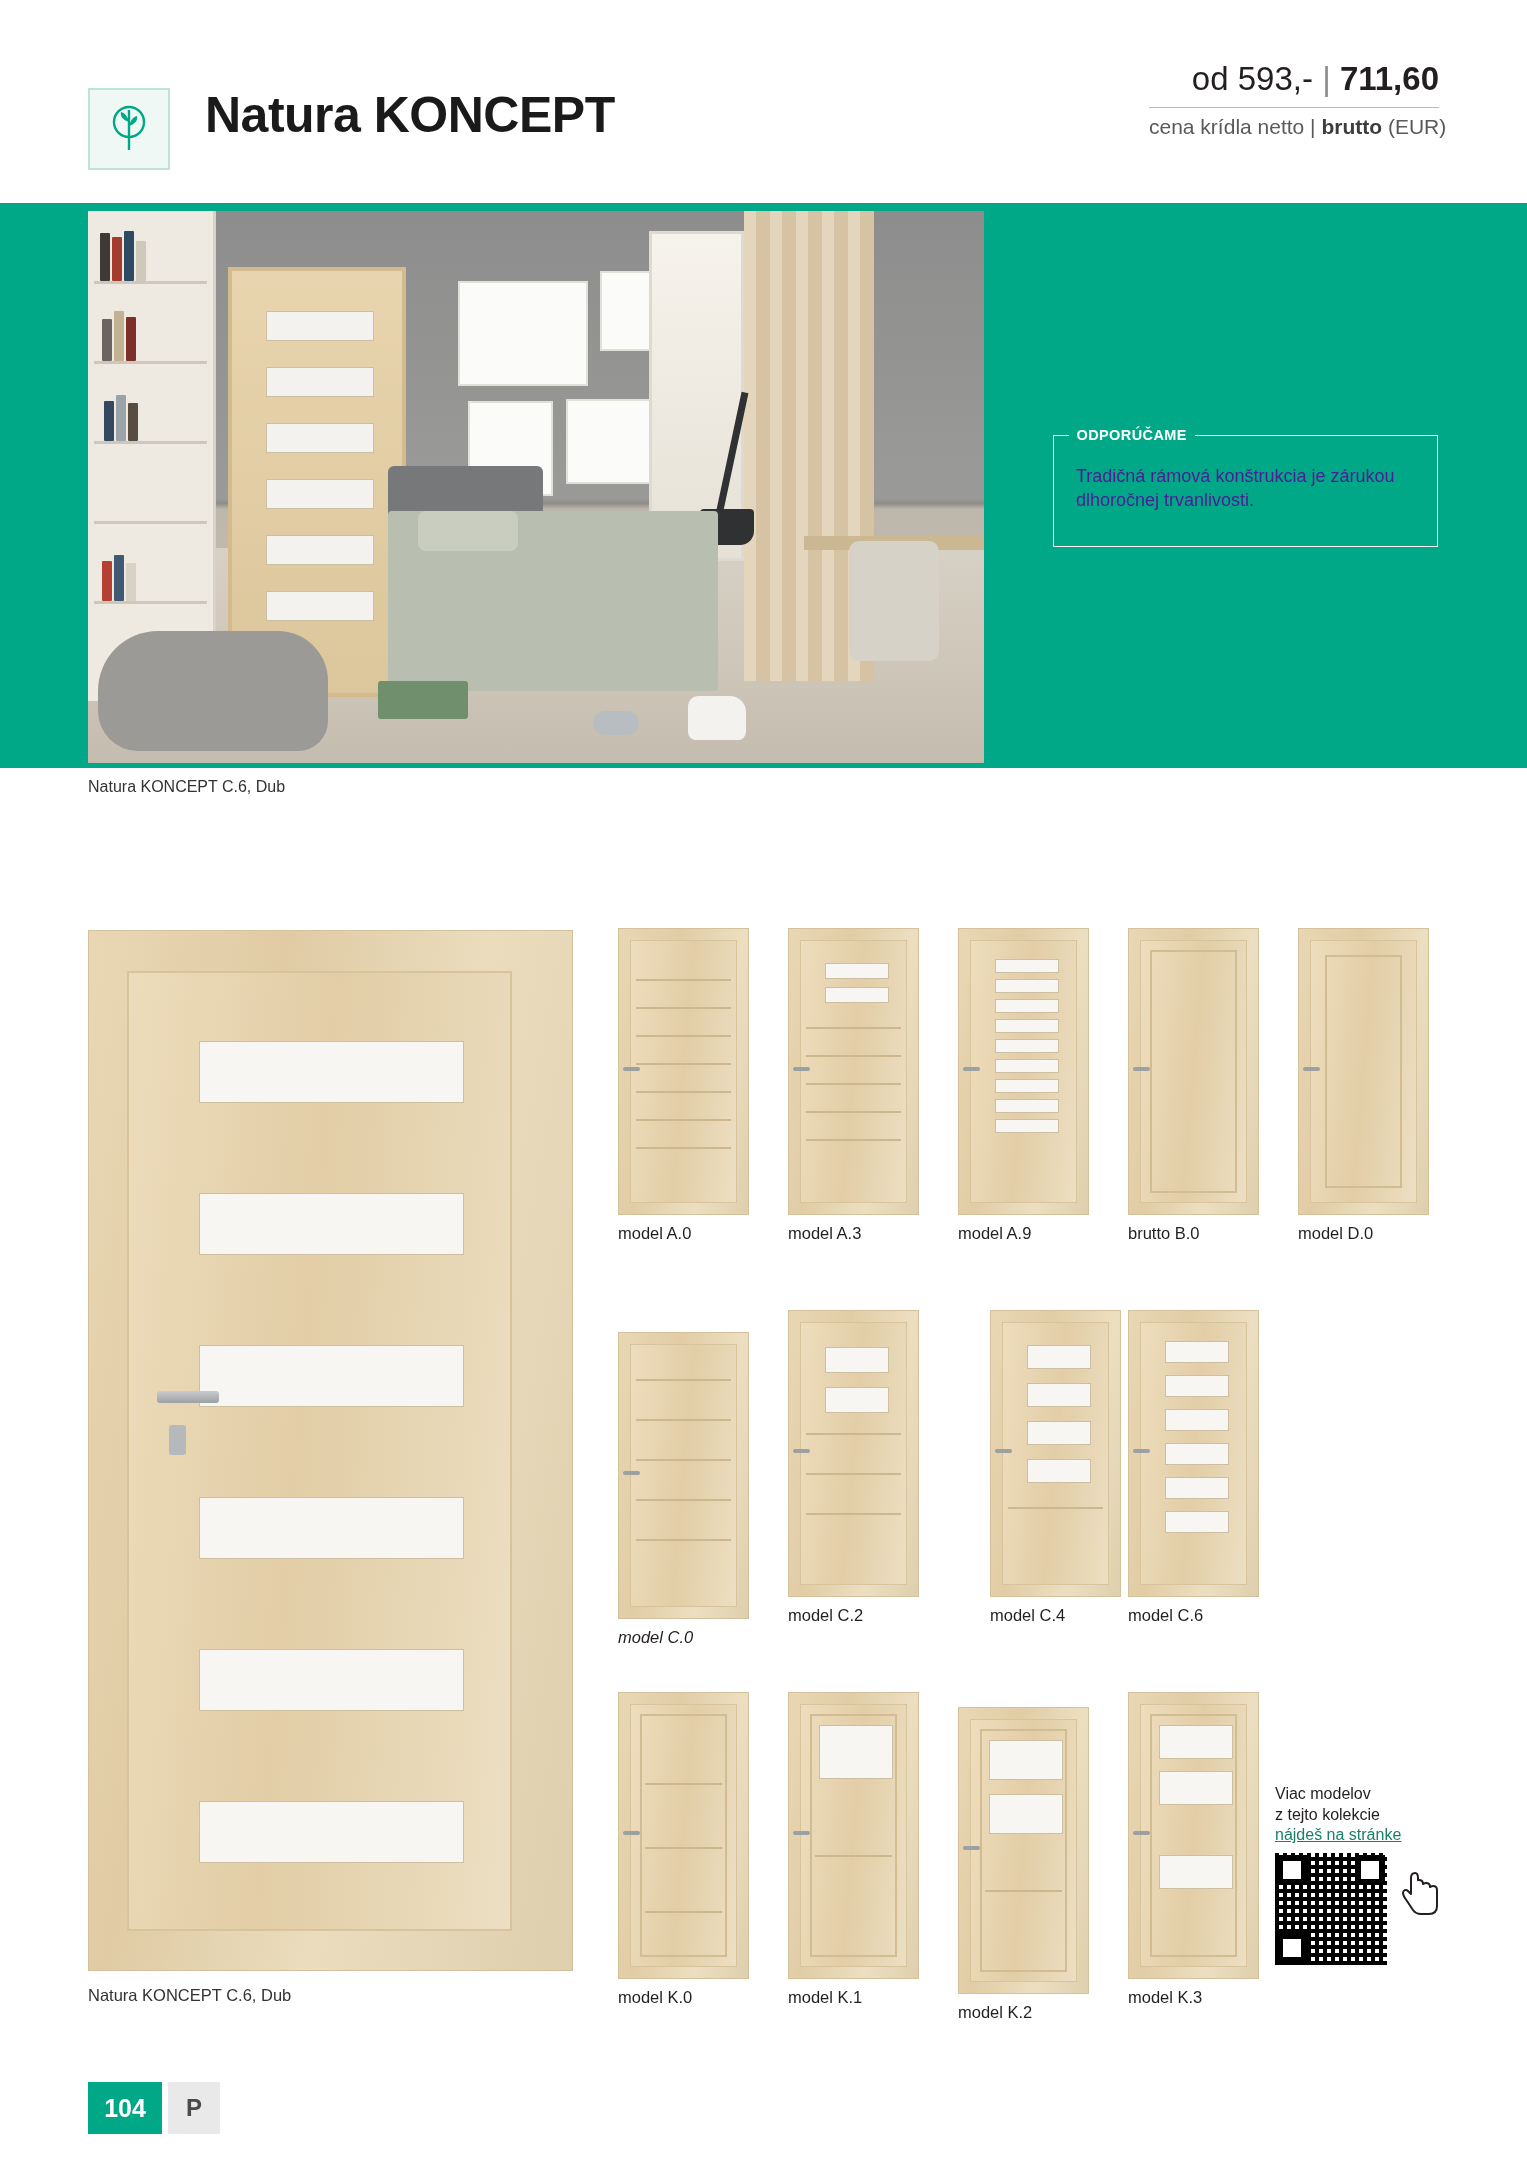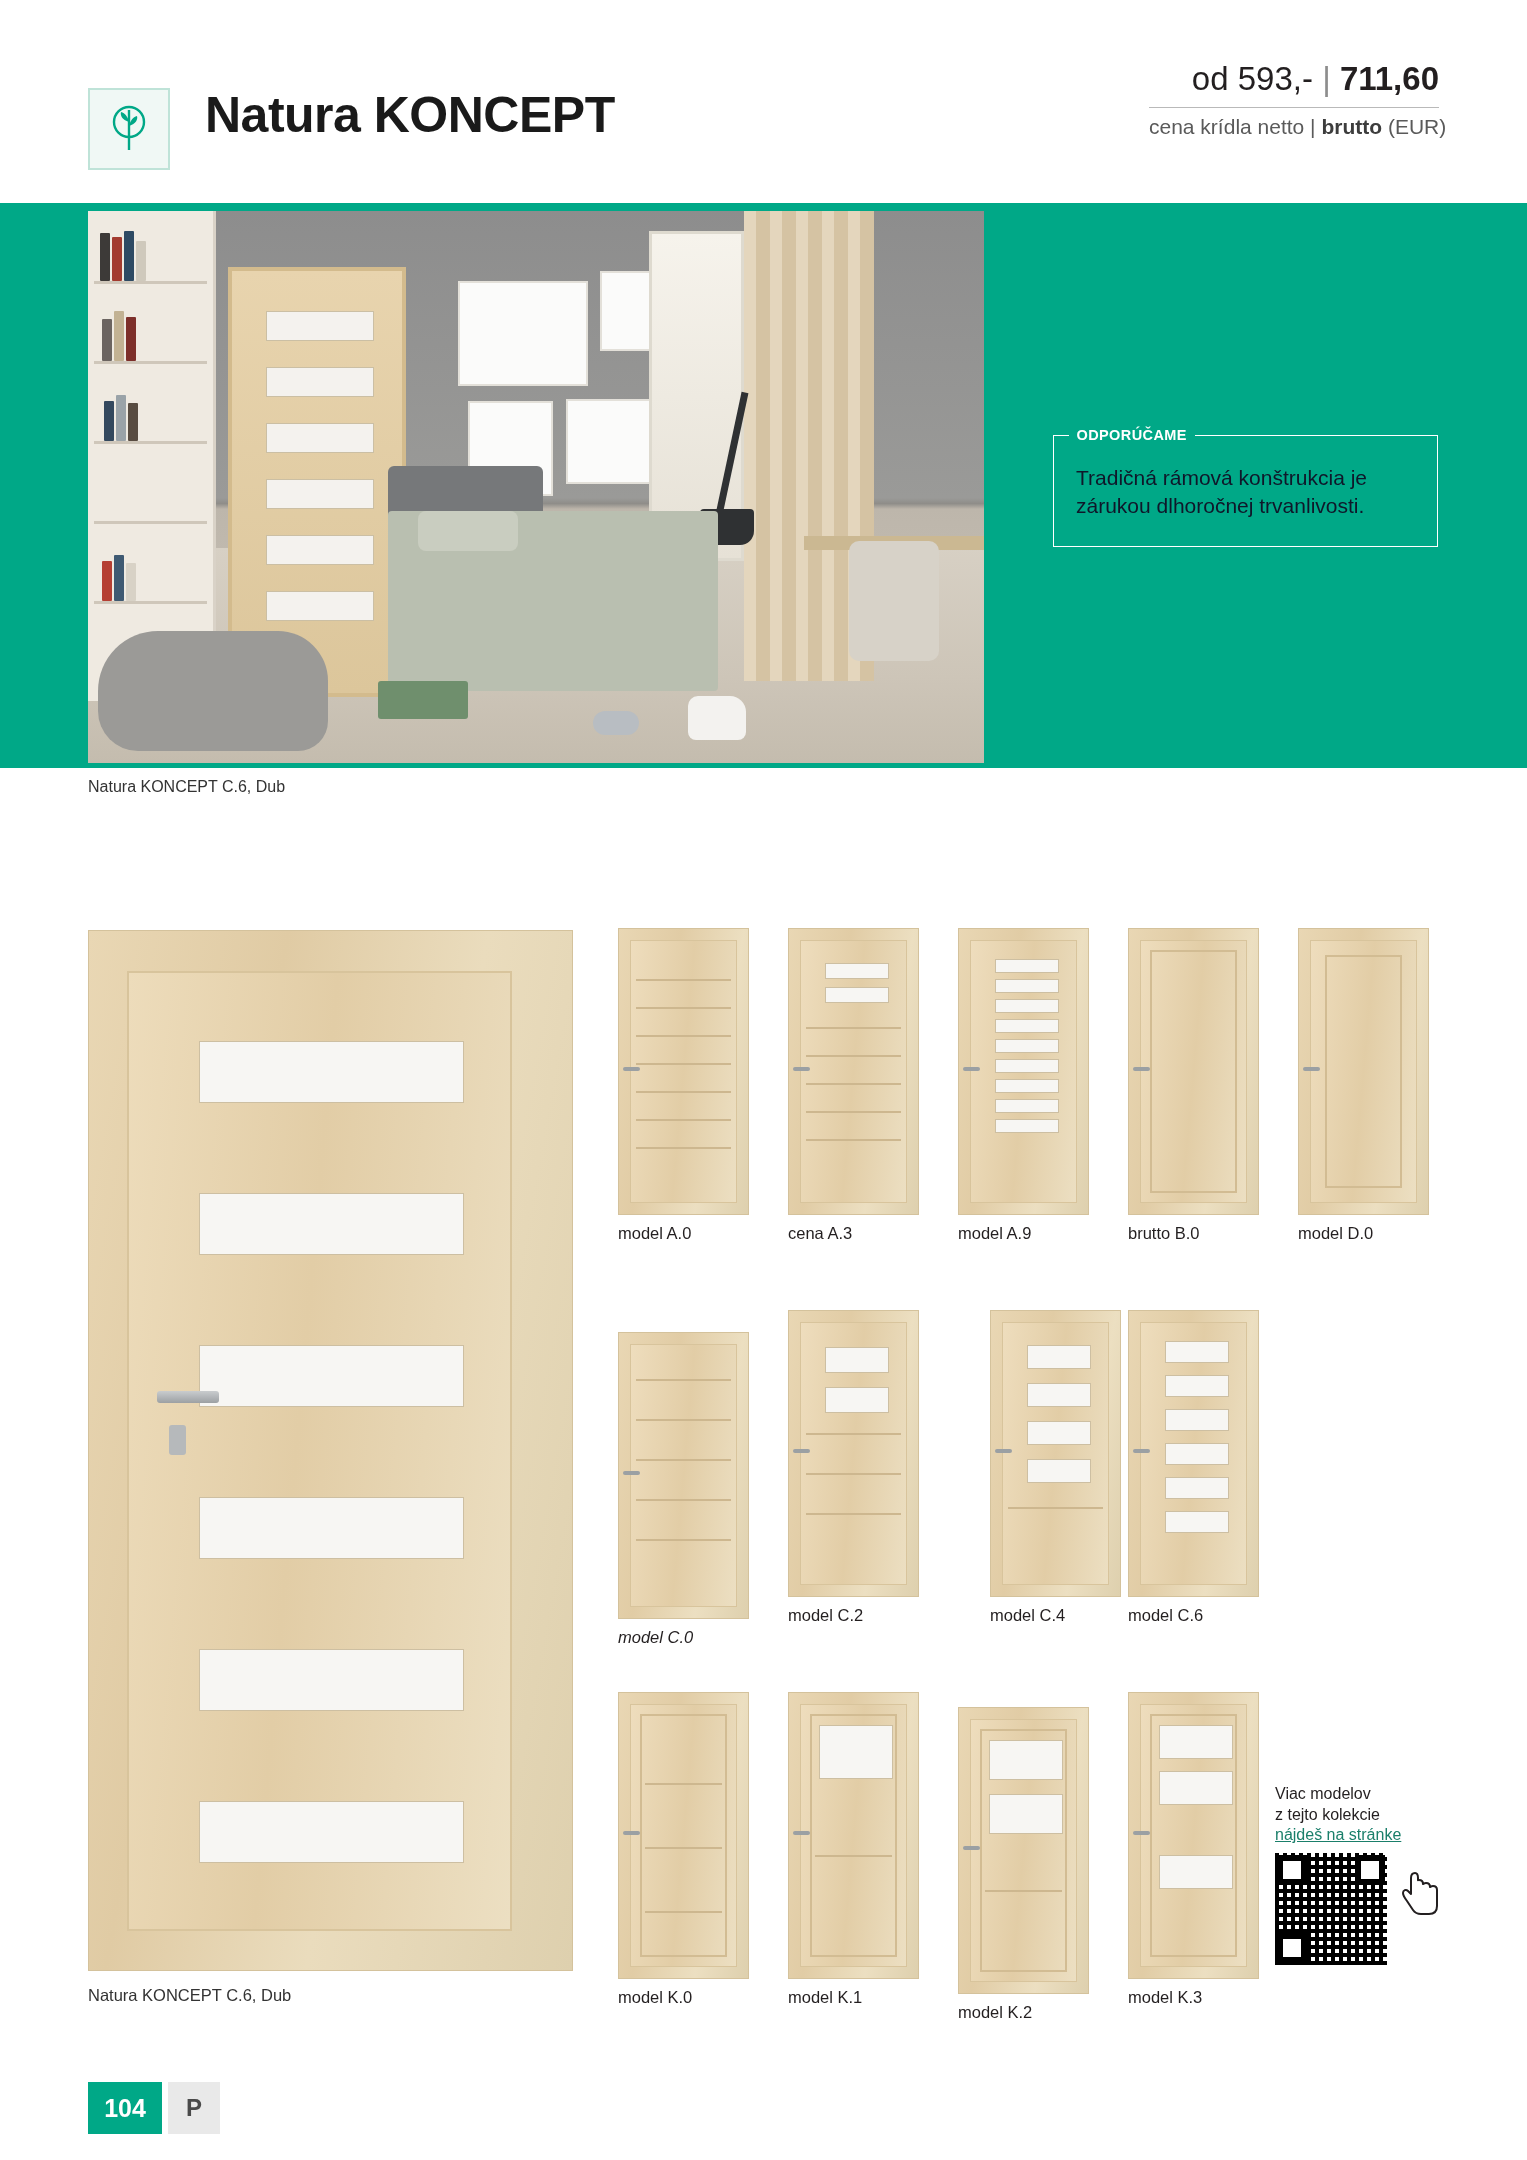--- a/index.html
+++ b/index.html
@@ -180,23 +180,23 @@
     padding: 0 8px;
     font-size: 14.5px;
     font-weight: bold;
     letter-spacing: 0.4px;
     color: #ffffff;
   }
   .recommend-text {
     position: absolute;
     left: 22px; top: 28px;
     right: 18px;
-    font-size: 21px;
+    font-size: 18px;
     line-height: 1.35;
-    color: #0f172a;
+    color: #4c1d95;
   }
 
   .hero-caption {
     position: absolute;
     left: 88px; top: 778px;
     font-size: 16px;
     color: #333;
   }
 
   
@@ -491,21 +491,21 @@
         <div class="glass" style="left:24px;top:22px;width:64px;height:16px"></div>
         <div class="glass" style="left:24px;top:46px;width:64px;height:16px"></div>
         <div class="hline" style="top:86px"></div>
         <div class="hline" style="top:114px"></div>
         <div class="hline" style="top:142px"></div>
         <div class="hline" style="top:170px"></div>
         <div class="hline" style="top:198px"></div>
       </div>
       <div class="model-handle"></div>
     </div>
-    <div class="model-label">cena A.3</div>
+    <div class="model-label">model A.3</div>
   </div>
 
   <div class="model" style="left:340px; top:0px;">
     <div class="model-img">
       <div class="model-leaf">
         <div class="glass" style="left:24px;top:18px;width:64px;height:14px"></div>
         <div class="glass" style="left:24px;top:38px;width:64px;height:14px"></div>
         <div class="glass" style="left:24px;top:58px;width:64px;height:14px"></div>
         <div class="glass" style="left:24px;top:78px;width:64px;height:14px"></div>
         <div class="glass" style="left:24px;top:98px;width:64px;height:14px"></div>

